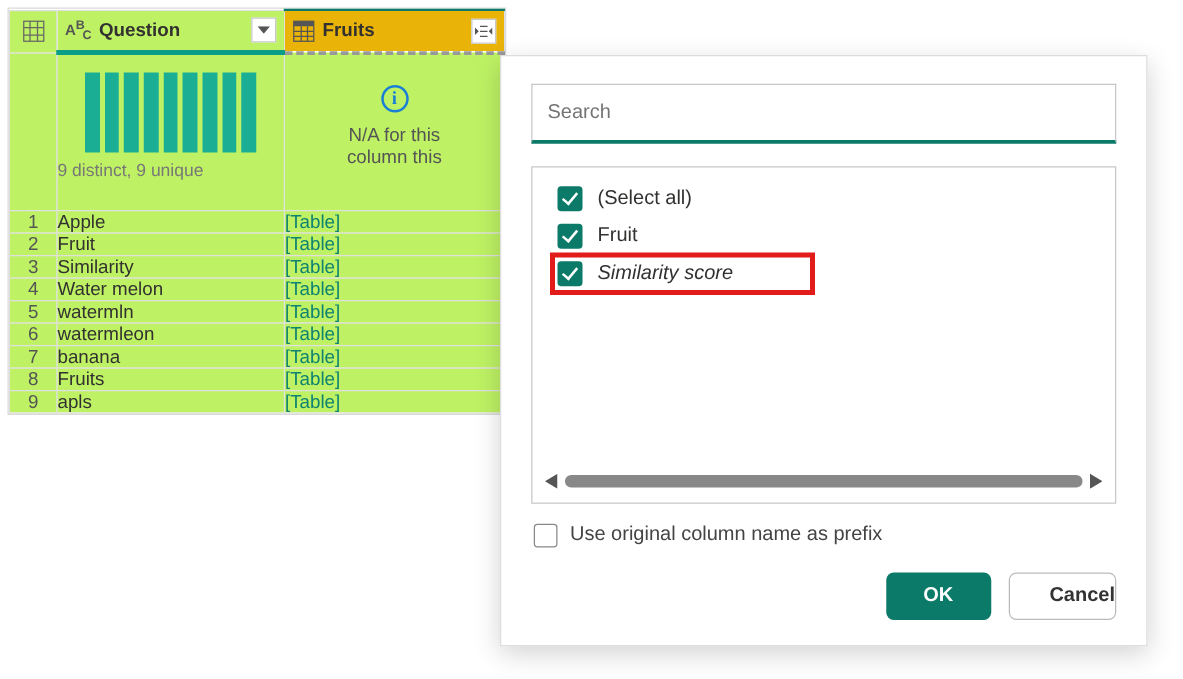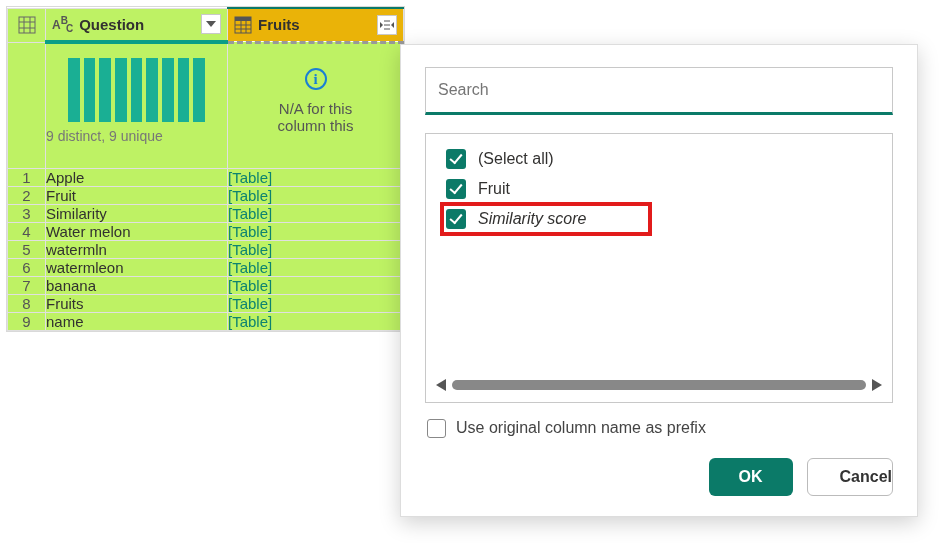--- a/index.html
+++ b/index.html
@@ -279,21 +279,21 @@
           <td class="data-q">banana</td>
           <td class="data-f">[Table]</td>
         </tr>
   <tr>
           <td class="rownum">8</td>
           <td class="data-q">Fruits</td>
           <td class="data-f">[Table]</td>
         </tr>
   <tr>
           <td class="rownum">9</td>
-          <td class="data-q">name</td>
+          <td class="data-q">apls</td>
           <td class="data-f">[Table]</td>
         </tr>
 </tbody>
     </table>
 </div>
 
 <div class="popup">
   <input class="search" placeholder="Search" style="">
   <div class="select-list">
     <div class="opt">

